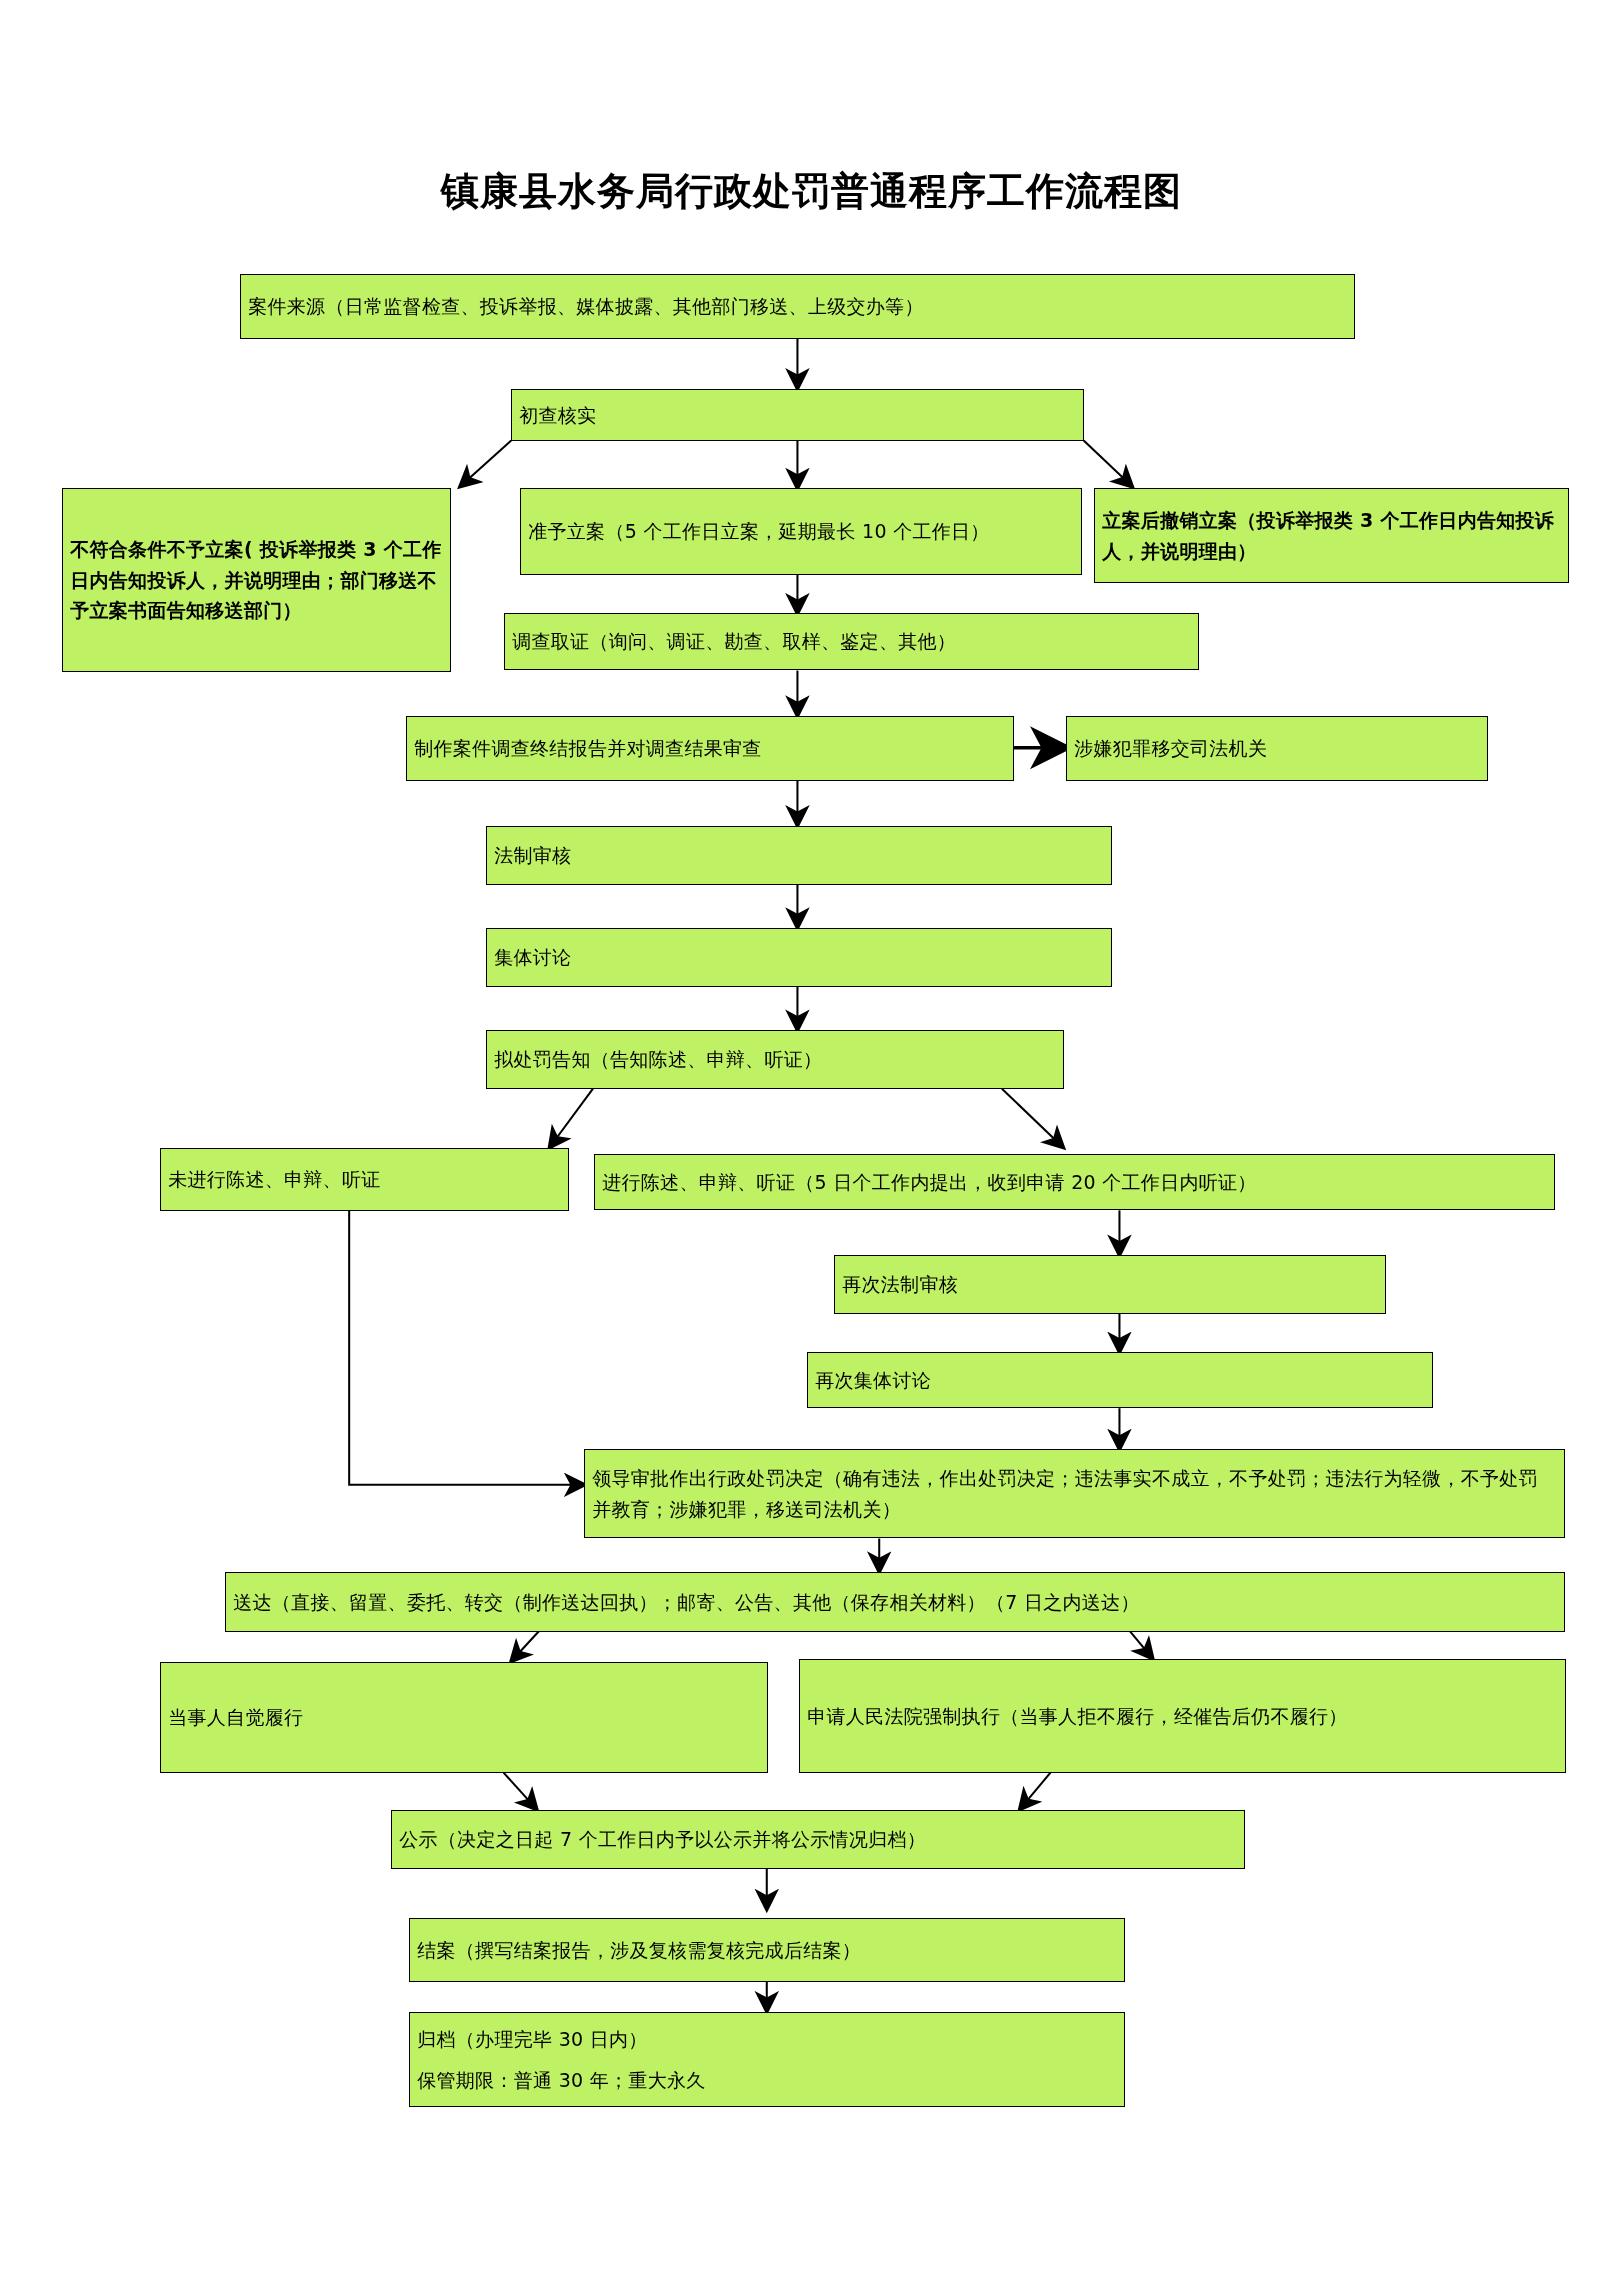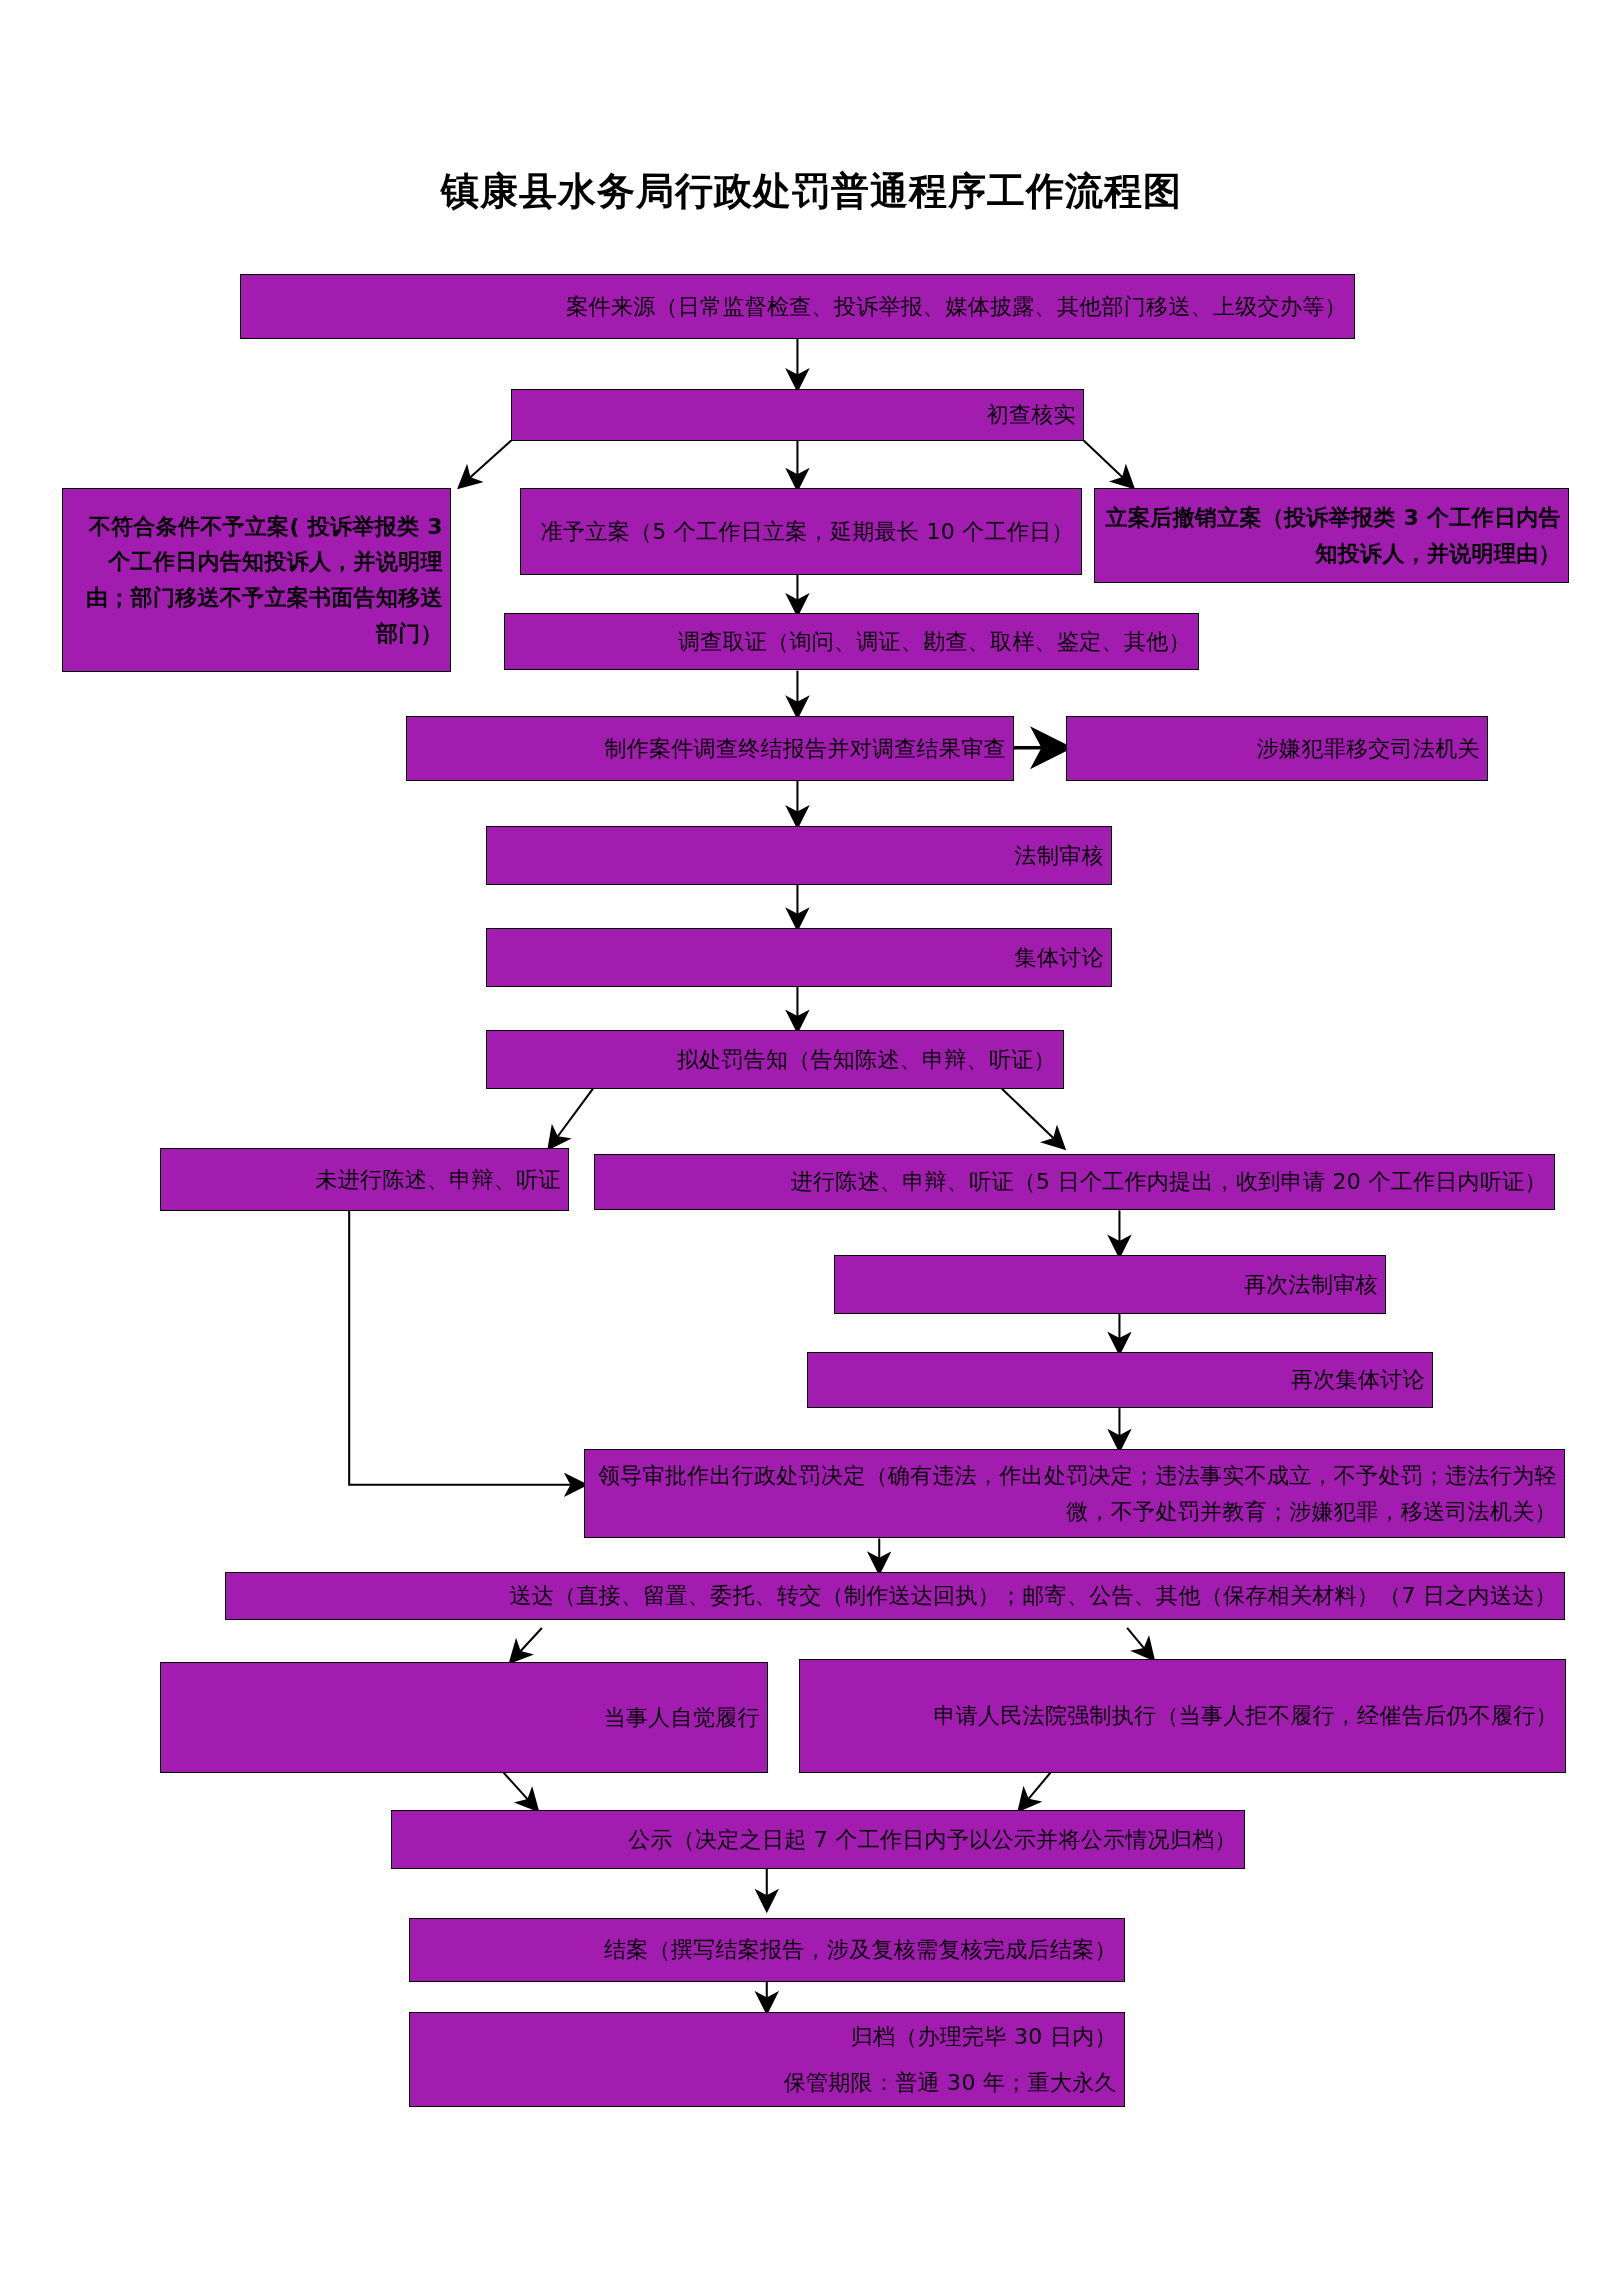--- a/index.html
+++ b/index.html
@@ -22,26 +22,26 @@
     font-size:38px;
     font-weight:bold;
     letter-spacing:1px;
     line-height:1.2;
     font-family:"DejaVu Sans","Liberation Sans",sans-serif;
   }
   .node{
     position:absolute;
     box-sizing:border-box;
     border:1.5px solid #000;
-    background:#a21caf;
+    background:#bef264;
     display:flex;
     align-items:center;
     justify-content:center;
-    text-align:right;
-    font-size:22px;
+    text-align:left;
+    font-size:19px;
     line-height:1.62;
     padding:3.1px 7.2px;
     letter-spacing:0.3px;
   }
   .node span{display:block;width:100%;}
   svg.arrows{
     position:absolute;
     left:0;top:0;
     width:1623px;height:2295px;
     pointer-events:none;
@@ -168,21 +168,21 @@
   </div>
 
   <div class="node" style="left:807px; top:1352px; width:626px; height:56px;">
     <span>再次集体讨论</span>
   </div>
 
   <div class="node" style="left:584px; top:1449px; width:981px; height:89px;">
     <span>领导审批作出行政处罚决定（确有违法，作出处罚决定；违法事实不成立，不予处罚；违法行为轻微，不予处罚并教育；涉嫌犯罪，移送司法机关）</span>
   </div>
 
-  <div class="node" style="left:225px; top:1572px; width:1340px; height:48px;">
+  <div class="node" style="left:225px; top:1572px; width:1340px; height:60px;">
     <span>送达（直接、留置、委托、转交（制作送达回执）；邮寄、公告、其他（保存相关材料）（7 日之内送达）</span>
   </div>
 
   <div class="node" style="left:160px; top:1662px; width:608px; height:111px;">
     <span>当事人自觉履行</span>
   </div>
 
   <div class="node" style="left:799px; top:1659px; width:767px; height:114px;">
     <span>申请人民法院强制执行（当事人拒不履行，经催告后仍不履行）</span>
   </div>

